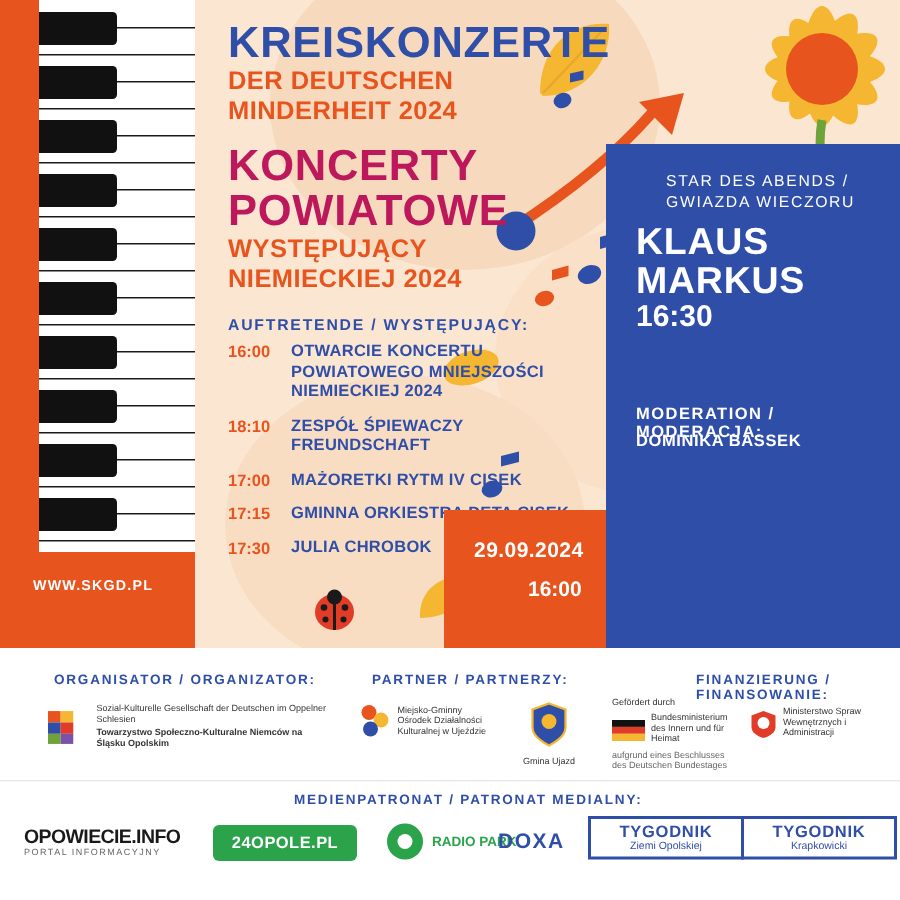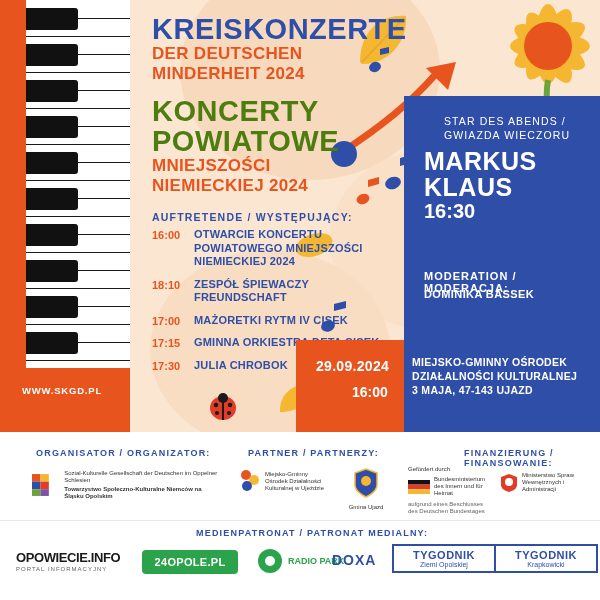--- a/index.html
+++ b/index.html
@@ -60,21 +60,21 @@
   
   .t-kreis{
     position:absolute;left:152px;top:14px;color:#2f4ea8;
     font-size:29px;font-weight:bold;letter-spacing:0.5px;line-height:30px;
   }
   .t-der{
     position:absolute;left:152px;top:44px;color:#e8541e;
     font-size:17px;font-weight:bold;line-height:20px;letter-spacing:0.3px;
   }
   .t-koncerty{
-    position:absolute;left:152px;top:96px;color:#4d7c0f;
+    position:absolute;left:152px;top:96px;color:#be185d;
     font-size:29px;font-weight:bold;letter-spacing:0.5px;line-height:30px;
   }
   .t-mniej{
     position:absolute;left:152px;top:156px;color:#e8541e;
     font-size:17px;font-weight:bold;line-height:20px;letter-spacing:0.3px;
   }
   .t-auftretende{
     position:absolute;left:152px;top:211px;color:#2f4ea8;
     font-size:10.5px;font-weight:bold;letter-spacing:1.2px;
   }
@@ -237,21 +237,21 @@
     <div class="t-kreis">KREISKONZERTE</div>
     <div class="t-der">
       <div>DER DEUTSCHEN</div>
       <div>MINDERHEIT 2024</div>
     </div>
     <div class="t-koncerty">
       <div>KONCERTY</div>
       <div>POWIATOWE</div>
     </div>
     <div class="t-mniej">
-      <div>MNIEJSZOŚCI</div>
+      <div>WYSTĘPUJĄCY</div>
       <div>NIEMIECKIEJ 2024</div>
     </div>
 
     <div class="t-auftretende">AUFTRETENDE / WYSTĘPUJĄCY:</div>
 
     <div class="prog">
       <div class="prow">
         <div class="ptime">16:00</div>
         <div class="pname" style="white-space:pre-line;">OTWARCIE KONCERTU
 POWIATOWEGO MNIEJSZOŚCI
@@ -277,34 +277,31 @@
     </div>
 
     <div class="mehr">
       <div>WWW.SKGD.PL</div>
     </div>
 
     <div class="bluePanel"></div>
     <div class="star-label" style="white-space:pre-line;">STAR DES ABENDS /
 GWIAZDA WIECZORU</div>
     <div class="star-name">
+      <div>KLAUS</div>
       <div>MARKUS</div>
-      <div>KLAUS</div>
     </div>
     <div class="star-time">16:30</div>
     <div class="mod-label">MODERATION / MODERACJA:</div>
     <div class="mod-name">DOMINIKA BASSEK</div>
 
     <div class="bluePanel2"></div>
     <div class="orangeInfo"></div>
     <div class="date">29.09.2024</div>
     <div class="dtime">16:00</div>
-    <div class="venue" style="white-space:pre-line;">MIEJSKO-GMINNY OŚRODEK
-DZIAŁALNOŚCI KULTURALNEJ
-3 MAJA, 47-143 UJAZD</div>
   </div>
 
   <div class="bottom">
 
     <div class="sect-label" style="left:36px;top:16px;">ORGANISATOR / ORGANIZATOR:</div>
     <div class="sect-label" style="left:248px;top:16px;">PARTNER / PARTNERZY:</div>
     <div class="sect-label" style="left:428px;top:16px;margin-left:36px;">FINANZIERUNG / FINANSOWANIE:</div>
     <div class="sect-label" style="left:196px;top:96px;">MEDIENPATRONAT / PATRONAT MEDIALNY:</div>
 
     <div class="logoBox" style="left:32px;top:38px;width:190px;">

